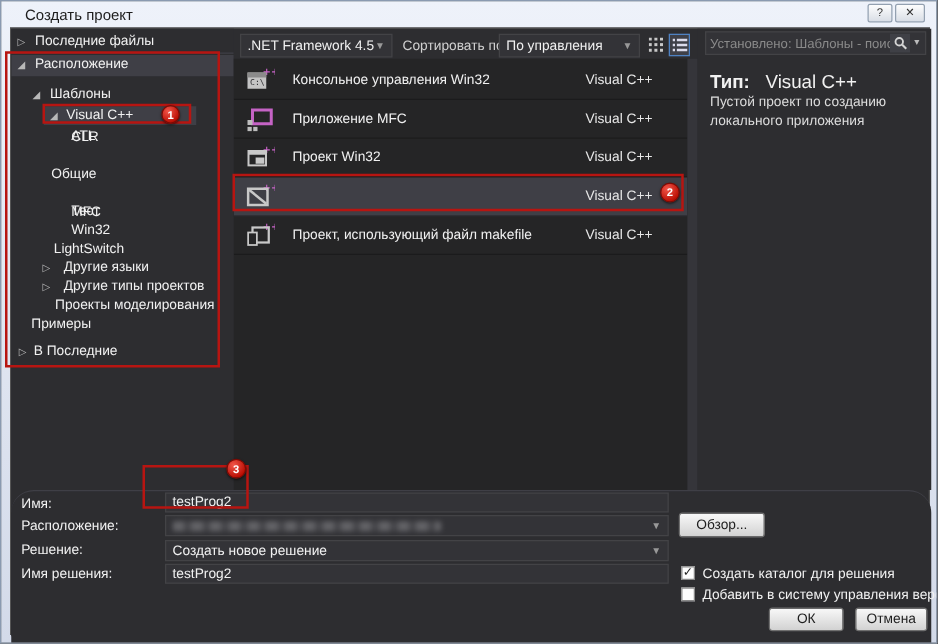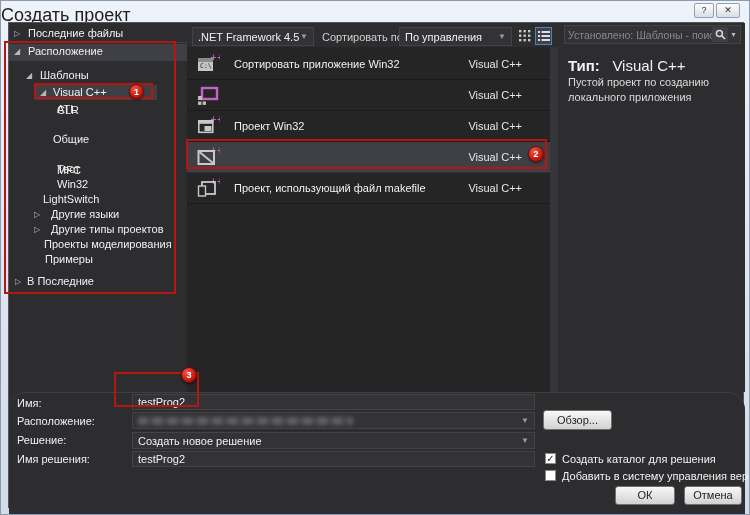--- a/index.html
+++ b/index.html
@@ -3,21 +3,21 @@
 <meta charset="utf-8">
 <style>
   * { margin:0; padding:0; box-sizing:border-box; }
   body { font-family:"Liberation Sans", sans-serif; background:#888; }
   .frame {
     position:relative; width:750px; height:515px;
     background:linear-gradient(#eef2fa,#d3dae9);
     border:1px solid #8a9ab0; overflow:hidden;
     font-family:"Liberation Sans", sans-serif;
   }
-  .titlebar-title { position:absolute; left:0; top:4px; font-size:18px; color:#1e1e1e; }
+  .titlebar-title { position:absolute; left:19px; top:4px; font-size:12px; color:#1e1e1e; }
   .tb-btn {
     position:absolute; top:2px; height:15px; font-size:9px; color:#333;
     background:linear-gradient(#fdfdfd,#d9dee6); border:1px solid #93a0b0;
     border-radius:2px; text-align:center; line-height:13px;
   }
   .dialog { position:absolute; left:7px; top:21px; width:736px; height:486px; background:#2d2d30; border:1px solid #555; }
 
   
   .sidebar { position:absolute; left:0; top:0; width:178px; height:486px; background:#2d2d30; overflow:hidden; }
   .sidebar-sep { position:absolute; left:0; top:19px; width:178px; height:1px; background:#3f3f46; }
@@ -105,21 +105,21 @@
             <span class="arrow" style="left: 31px;">◢</span>
             <span class="lbl" style="left: 44px;">Visual C++</span>
           </div>
           <div class="tree-item" style="top: 79px;">
             <span class="lbl" style="left: 48px;">ATL</span>
           </div>
           <div class="tree-item" style="top: 80px;">
             <span class="lbl" style="left: 48px;">CLR</span>
           </div>
           <div class="tree-item" style="top: 109px;">
-            <span class="lbl" style="left: 44px; text-align: right;">Общие</span>
+            <span class="lbl" style="left: 32px; text-align: right;">Общие</span>
           </div>
           <div class="tree-item" style="top: 140px;">
             <span class="lbl" style="left: 48px;">MFC</span>
           </div>
           <div class="tree-item" style="top: 139px;">
             <span class="lbl" style="left: 48px;">Тест</span>
           </div>
           <div class="tree-item" style="top: 154px;">
             <span class="lbl" style="left: 48px;">Win32</span>
           </div>
@@ -131,21 +131,21 @@
             <span class="lbl" style="left: 42px;">Другие языки</span>
           </div>
           <div class="tree-item" style="top: 199px;">
             <span class="arrow" style="left: 25px;">▷</span>
             <span class="lbl" style="left: 42px;">Другие типы проектов</span>
           </div>
           <div class="tree-item" style="top: 214px;">
             <span class="lbl" style="left: 35px;">Проекты моделирования</span>
           </div>
           <div class="tree-item" style="top: 229px;">
-            <span class="lbl" style="left: 36px; text-align: center;">Примеры</span>
+            <span class="lbl" style="left: 16px; text-align: center;">Примеры</span>
           </div>
           <div class="tree-item" style="top: 251px;">
             <span class="arrow" style="left: 6px;">▷</span>
             <span class="lbl" style="left: 18px;">В Последние</span>
           </div>
         </div>
     </div>
 
     <div class="combo" style="left:183px; top:4px; width:122px; height:19px;">
       <span>.NET Framework 4.5</span>
@@ -186,30 +186,31 @@
 
     <div class="list">
         <div id="tpl-rows">
           <div class="tpl-row" style="top: 2px;">
             <span class="ticon"><svg width="23" height="23" viewBox="0 0 23 23">
                 <text x="13" y="7" fill="#c563c5" font-size="8" font-weight="bold" font-family="DejaVu Sans, sans-serif">++</text>
                 <rect x="1" y="5" width="15" height="13" fill="#c4c4c4"></rect>
                 <rect x="1" y="5" width="15" height="4" fill="#8b8b8b"></rect>
                 <text x="3" y="15" fill="#2d2d30" font-size="6.5" font-family="DejaVu Sans Mono, monospace">C:\</text>
               </svg></span>
-            <span class="tname">Сортировать приложение Win32</span>
+            <span class="tname">Консольное управления Win32</span>
             <span class="tlang">Visual C++</span>
           </div>
           <div class="tpl-row" style="top: 33px;">
             <span class="ticon"><svg width="23" height="23" viewBox="0 0 23 23">
                 <rect x="5" y="4" width="15" height="11" fill="none" stroke="#c563c5" stroke-width="2.4"></rect>
                 <rect x="1" y="12" width="4" height="4" fill="#bdbdbd"></rect>
                 <rect x="1" y="17.5" width="3.4" height="3.4" fill="#bdbdbd"></rect>
                 <rect x="5.6" y="17.5" width="3.4" height="3.4" fill="#bdbdbd"></rect>
               </svg></span>
+            <span class="tname">Приложение MFC</span>
             <span class="tlang">Visual C++</span>
           </div>
           <div class="tpl-row" style="top: 64px;">
             <span class="ticon"><svg width="23" height="23" viewBox="0 0 23 23">
                 <text x="13" y="7" fill="#c563c5" font-size="8" font-weight="bold" font-family="DejaVu Sans, sans-serif">++</text>
                 <rect x="1.8" y="5.8" width="14" height="11.5" fill="none" stroke="#c8c8c8" stroke-width="1.6"></rect>
                 <rect x="1.8" y="5.8" width="14" height="3" fill="#c8c8c8"></rect>
                 <rect x="7.5" y="11" width="7" height="5" fill="#c8c8c8"></rect>
               </svg></span>
             <span class="tname">Проект Win32</span>

